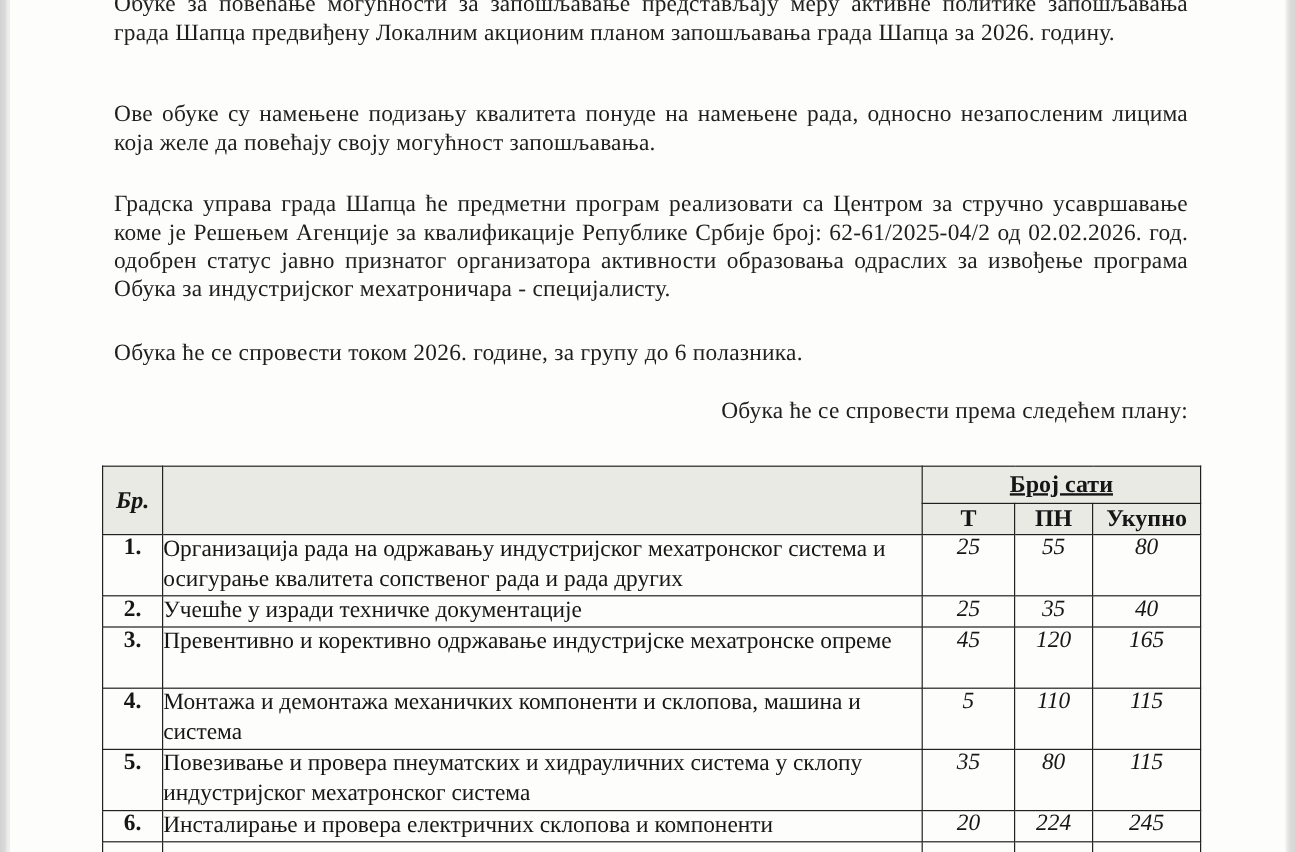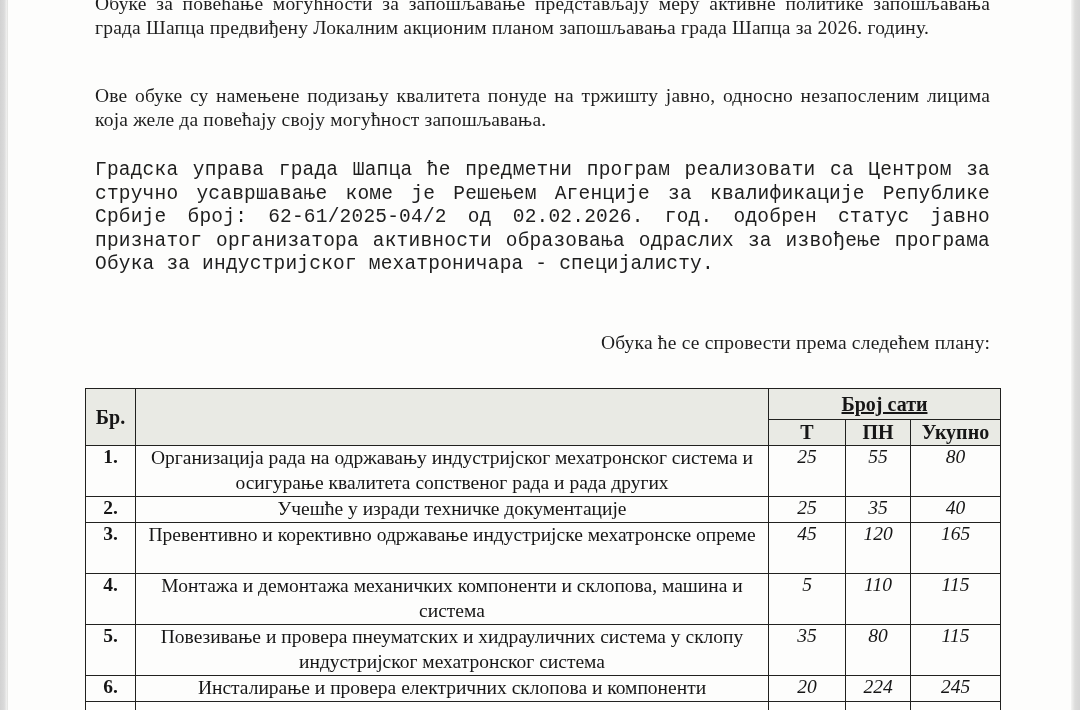--- a/index.html
+++ b/index.html
@@ -31,21 +31,21 @@
     width: 895px;
     margin: 0;
     color: #1e1e1e;
     font-size: 19.5px;
     line-height: 23.5px;
     letter-spacing: 0.2px;
   }
   .justify { text-align: justify; }
   #p1 { top: -8px; }
   #p2 { top: 84px; }
-  #p3 { top: 159px; font-family: Liberation Mono, monospace; }
+  #p3 { top: 159px; }
   #p4 { top: 283px; }
   #p5 { top: 331px; text-align: right; }
 
   
   table.plan {
     position: absolute;
     left: 85px;
     top: 388px;
     width: 915px;
     border-collapse: collapse;
@@ -64,29 +64,29 @@
     overflow: hidden;
   }
   table.plan th {
     background: #e9eae4;
     font-weight: bold;
     text-align: center;
     font-size: 20px;
   }
   th.h-group { height: 30px; text-decoration: underline; }
   tr.h-sub th { height: 25px; }
-  th.h-num { text-align: center; }
+  th.h-num { text-align: center; font-style: italic; }
   td.cell-num {
     font-weight: bold;
     text-align: center;
     vertical-align: top;
     padding-top: 3px;
   }
   td.cell-desc {
-    text-align: center;
+    text-align: left;
     vertical-align: top;
     padding: 2px 6px 2px 8px;
     line-height: 24.5px;
   }
   td.cell-val {
     text-align: center;
     vertical-align: top;
     padding-top: 3px;
     font-style: italic;
   }
@@ -95,22 +95,23 @@
   tr.r-cut   { height: 30px; }
 </style>
 </head>
 <body>
 
 <div id="page">
   <div class="edge-left"></div>
   <div class="edge-right"></div>
 
   <p id="p1" class="para justify">Обуке за повећање могућности за запошљавање представљају меру активне политике запошљавања града Шапца предвиђену Локалним акционим планом запошљавања града Шапца за 2026. годину.</p>
-  <p id="p2" class="para justify">Ове обуке су намењене подизању квалитета понуде на тржишту јавно, односно незапосленим лицима која желе да повећају своју могућност запошљавања.</p>
+  <p id="p2" class="para justify">Ове обуке су намењене подизању квалитета понуде на намењене рада, односно незапосленим лицима која желе да повећају своју могућност запошљавања.</p>
   <p id="p3" class="para justify">Градска управа града Шапца ће предметни програм реализовати са Центром за стручно усавршавање коме је Решењем Агенције за квалификације Републике Србије број: 62-61/2025-04/2 од 02.02.2026. год. одобрен статус јавно признатог организатора активности образовања одраслих за извођење програма Обука за индустријског мехатроничара - специјалисту.</p>
+  <p id="p4" class="para">Обука ће се спровести током  2026. године, за групу до 6 полазника.</p>
   <p id="p5" class="para">Обука ће се спровести према следећем плану:</p>
 
   <table class="plan">
     <colgroup>
       <col class="c-num">
         <col class="c-desc">
         <col class="c-t">
         <col class="c-pn">
         <col class="c-total">
     </colgroup>

